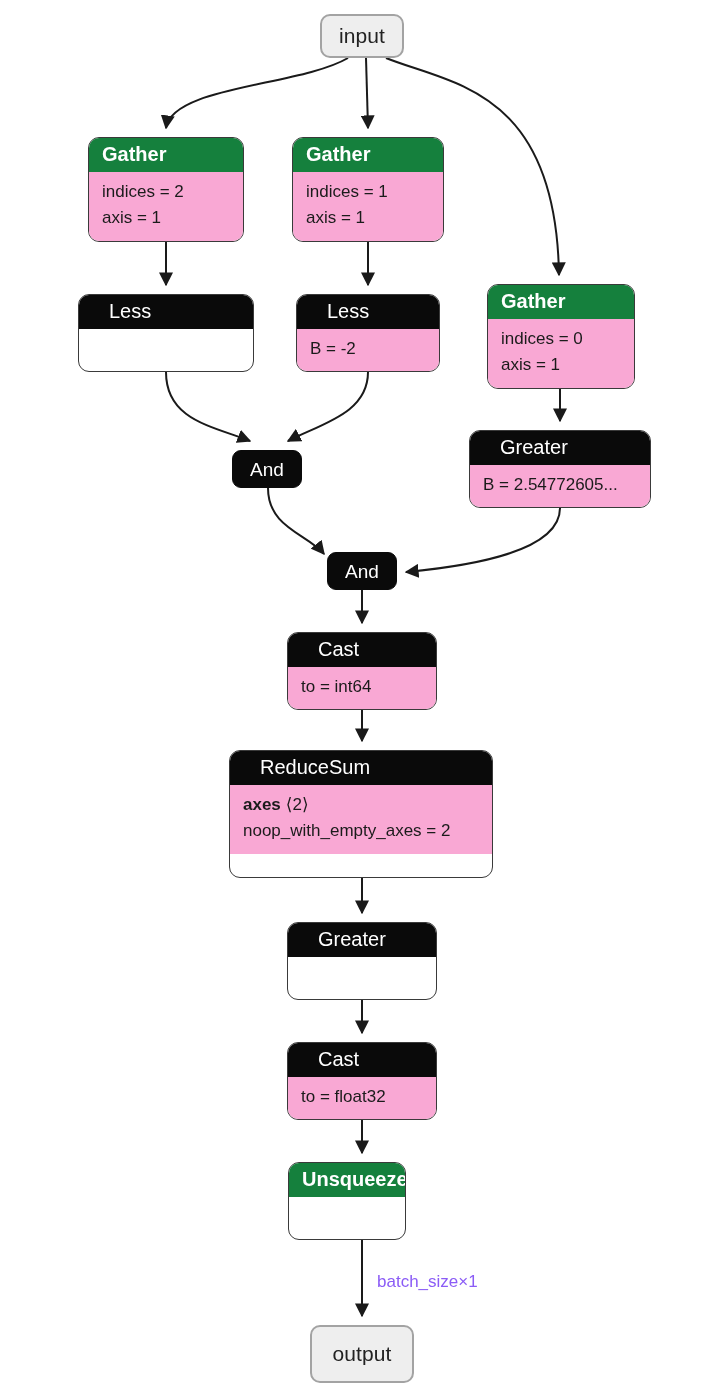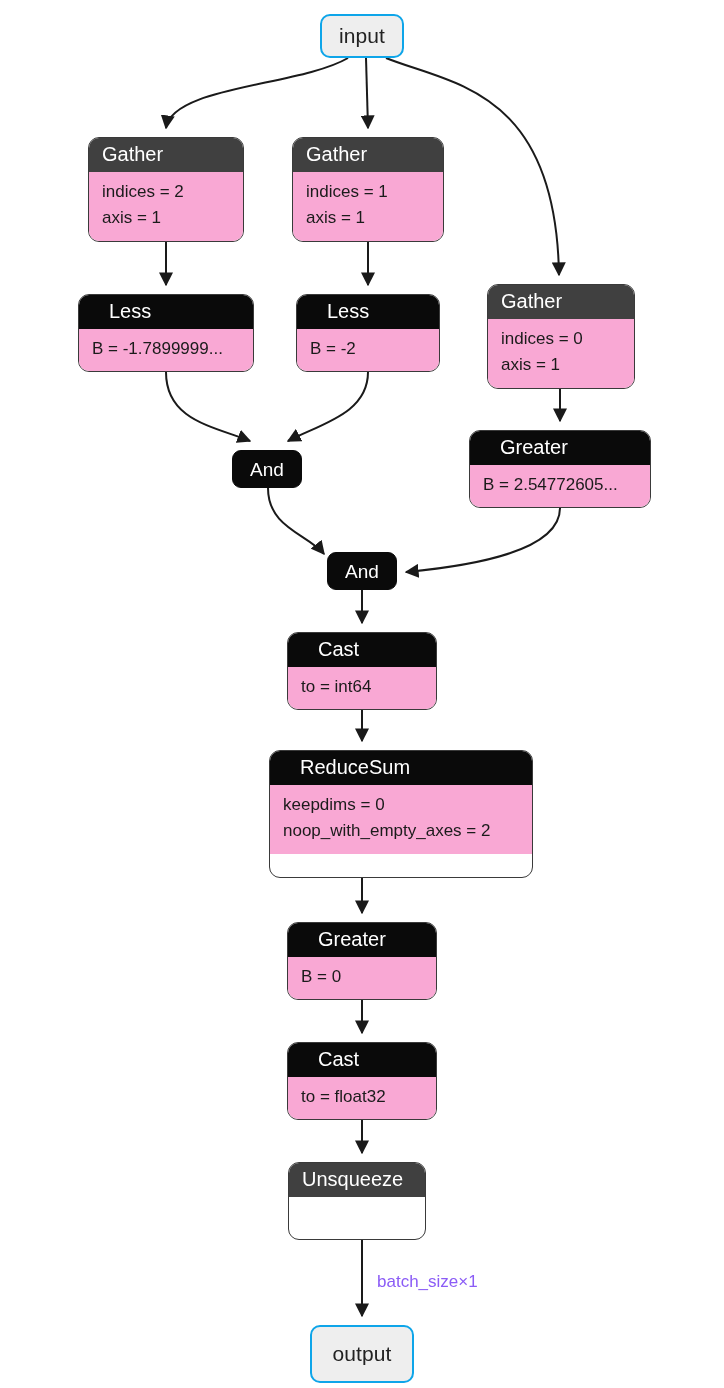--- a/index.html
+++ b/index.html
@@ -25,21 +25,21 @@
     width: 724px;
     height: 1388px;
     pointer-events: none;
   }
 
   
   .io-node {
     position: absolute;
     box-sizing: border-box;
     background: #eeeeee;
-    border: 2px solid #0ea5e9;
+    border: 2px solid #a3a3a3;
     border-radius: 10px;
     display: flex;
     align-items: center;
     justify-content: center;
     color: #222222;
     font-size: 21px;
     letter-spacing: .1px;
     z-index: 3;
   }
 
@@ -54,21 +54,21 @@
     z-index: 3;
   }
   .op-header {
     color: #ffffff;
     font-size: 20px;
     padding: 6px 13px 8px 13px;
     line-height: 1.0;
     white-space: nowrap;
   }
   .op-header.black  { background: #0a0a0a; padding-left: 30px; }
-  .op-header.green  { background: #404040; }
+  .op-header.green  { background: #15803d; font-weight: bold; }
   .op-body {
     background: #f9a8d4;
     padding: 7px 13px 9px 13px;
     color: #1b1b1b;
     font-size: 17px;
     line-height: 1.55;
   }
   .attr-row { white-space: nowrap; }
   .attr-row b { font-weight: bold; }
   .attr-angle { margin-left: 5px; }
@@ -152,23 +152,20 @@
       </div>
       <div class="op-node" style="left: 487px; top: 284px; width: 148px; min-height: 103px;">
         <div class="op-header green">Gather</div>
         <div class="op-body">
           <div class="attr-row">indices = 0</div>
           <div class="attr-row">axis = 1</div>
         </div>
       </div>
       <div class="op-node" style="left: 78px; top: 294px; width: 176px; min-height: 78px;">
         <div class="op-header black">Less</div>
-        <div class="op-body">
-          <div class="attr-row">B = -1.7899999...</div>
-        </div>
       </div>
       <div class="op-node" style="left: 296px; top: 294px; width: 144px; min-height: 78px;">
         <div class="op-header black">Less</div>
         <div class="op-body">
           <div class="attr-row">B = -2</div>
         </div>
       </div>
       <div class="op-node" style="left: 469px; top: 430px; width: 182px; min-height: 78px;">
         <div class="op-header black">Greater</div>
         <div class="op-body">
@@ -180,39 +177,36 @@
       </div>
       <div class="op-node compact" style="left: 327px; top: 552px; width: 70px; height: 38px;">
         <div class="op-header black">And</div>
       </div>
       <div class="op-node" style="left: 287px; top: 632px; width: 150px; min-height: 71px;">
         <div class="op-header black">Cast</div>
         <div class="op-body">
           <div class="attr-row">to = int64</div>
         </div>
       </div>
-      <div class="op-node" style="left: 229px; top: 750px; width: 264px; min-height: 128px; margin-left: 40px;">
+      <div class="op-node" style="left: 229px; top: 750px; width: 264px; min-height: 128px;">
         <div class="op-header black">ReduceSum</div>
         <div class="op-body">
-          <div class="attr-row">keepdims = 0</div>
+          <div class="attr-row"><b>axes</b><span class="attr-angle">⟨2⟩</span></div>
           <div class="attr-row">noop_with_empty_axes = 2</div>
         </div>
       </div>
       <div class="op-node" style="left: 287px; top: 922px; width: 150px; min-height: 78px;">
         <div class="op-header black">Greater</div>
-        <div class="op-body">
-          <div class="attr-row">B = 0</div>
-        </div>
       </div>
       <div class="op-node" style="left: 287px; top: 1042px; width: 150px; min-height: 78px;">
         <div class="op-header black">Cast</div>
         <div class="op-body">
           <div class="attr-row">to = float32</div>
         </div>
       </div>
-      <div class="op-node" style="left: 288px; top: 1162px; width: 138px; min-height: 78px;">
+      <div class="op-node" style="left: 288px; top: 1162px; width: 118px; min-height: 78px;">
         <div class="op-header green">Unsqueeze</div>
       </div>
     </div>
   <div id="label-layer">
       <div class="edge-label" style="left: 377px; top: 1272px;">batch_size×1</div>
     </div>
 </div>
 
 </body></html>

